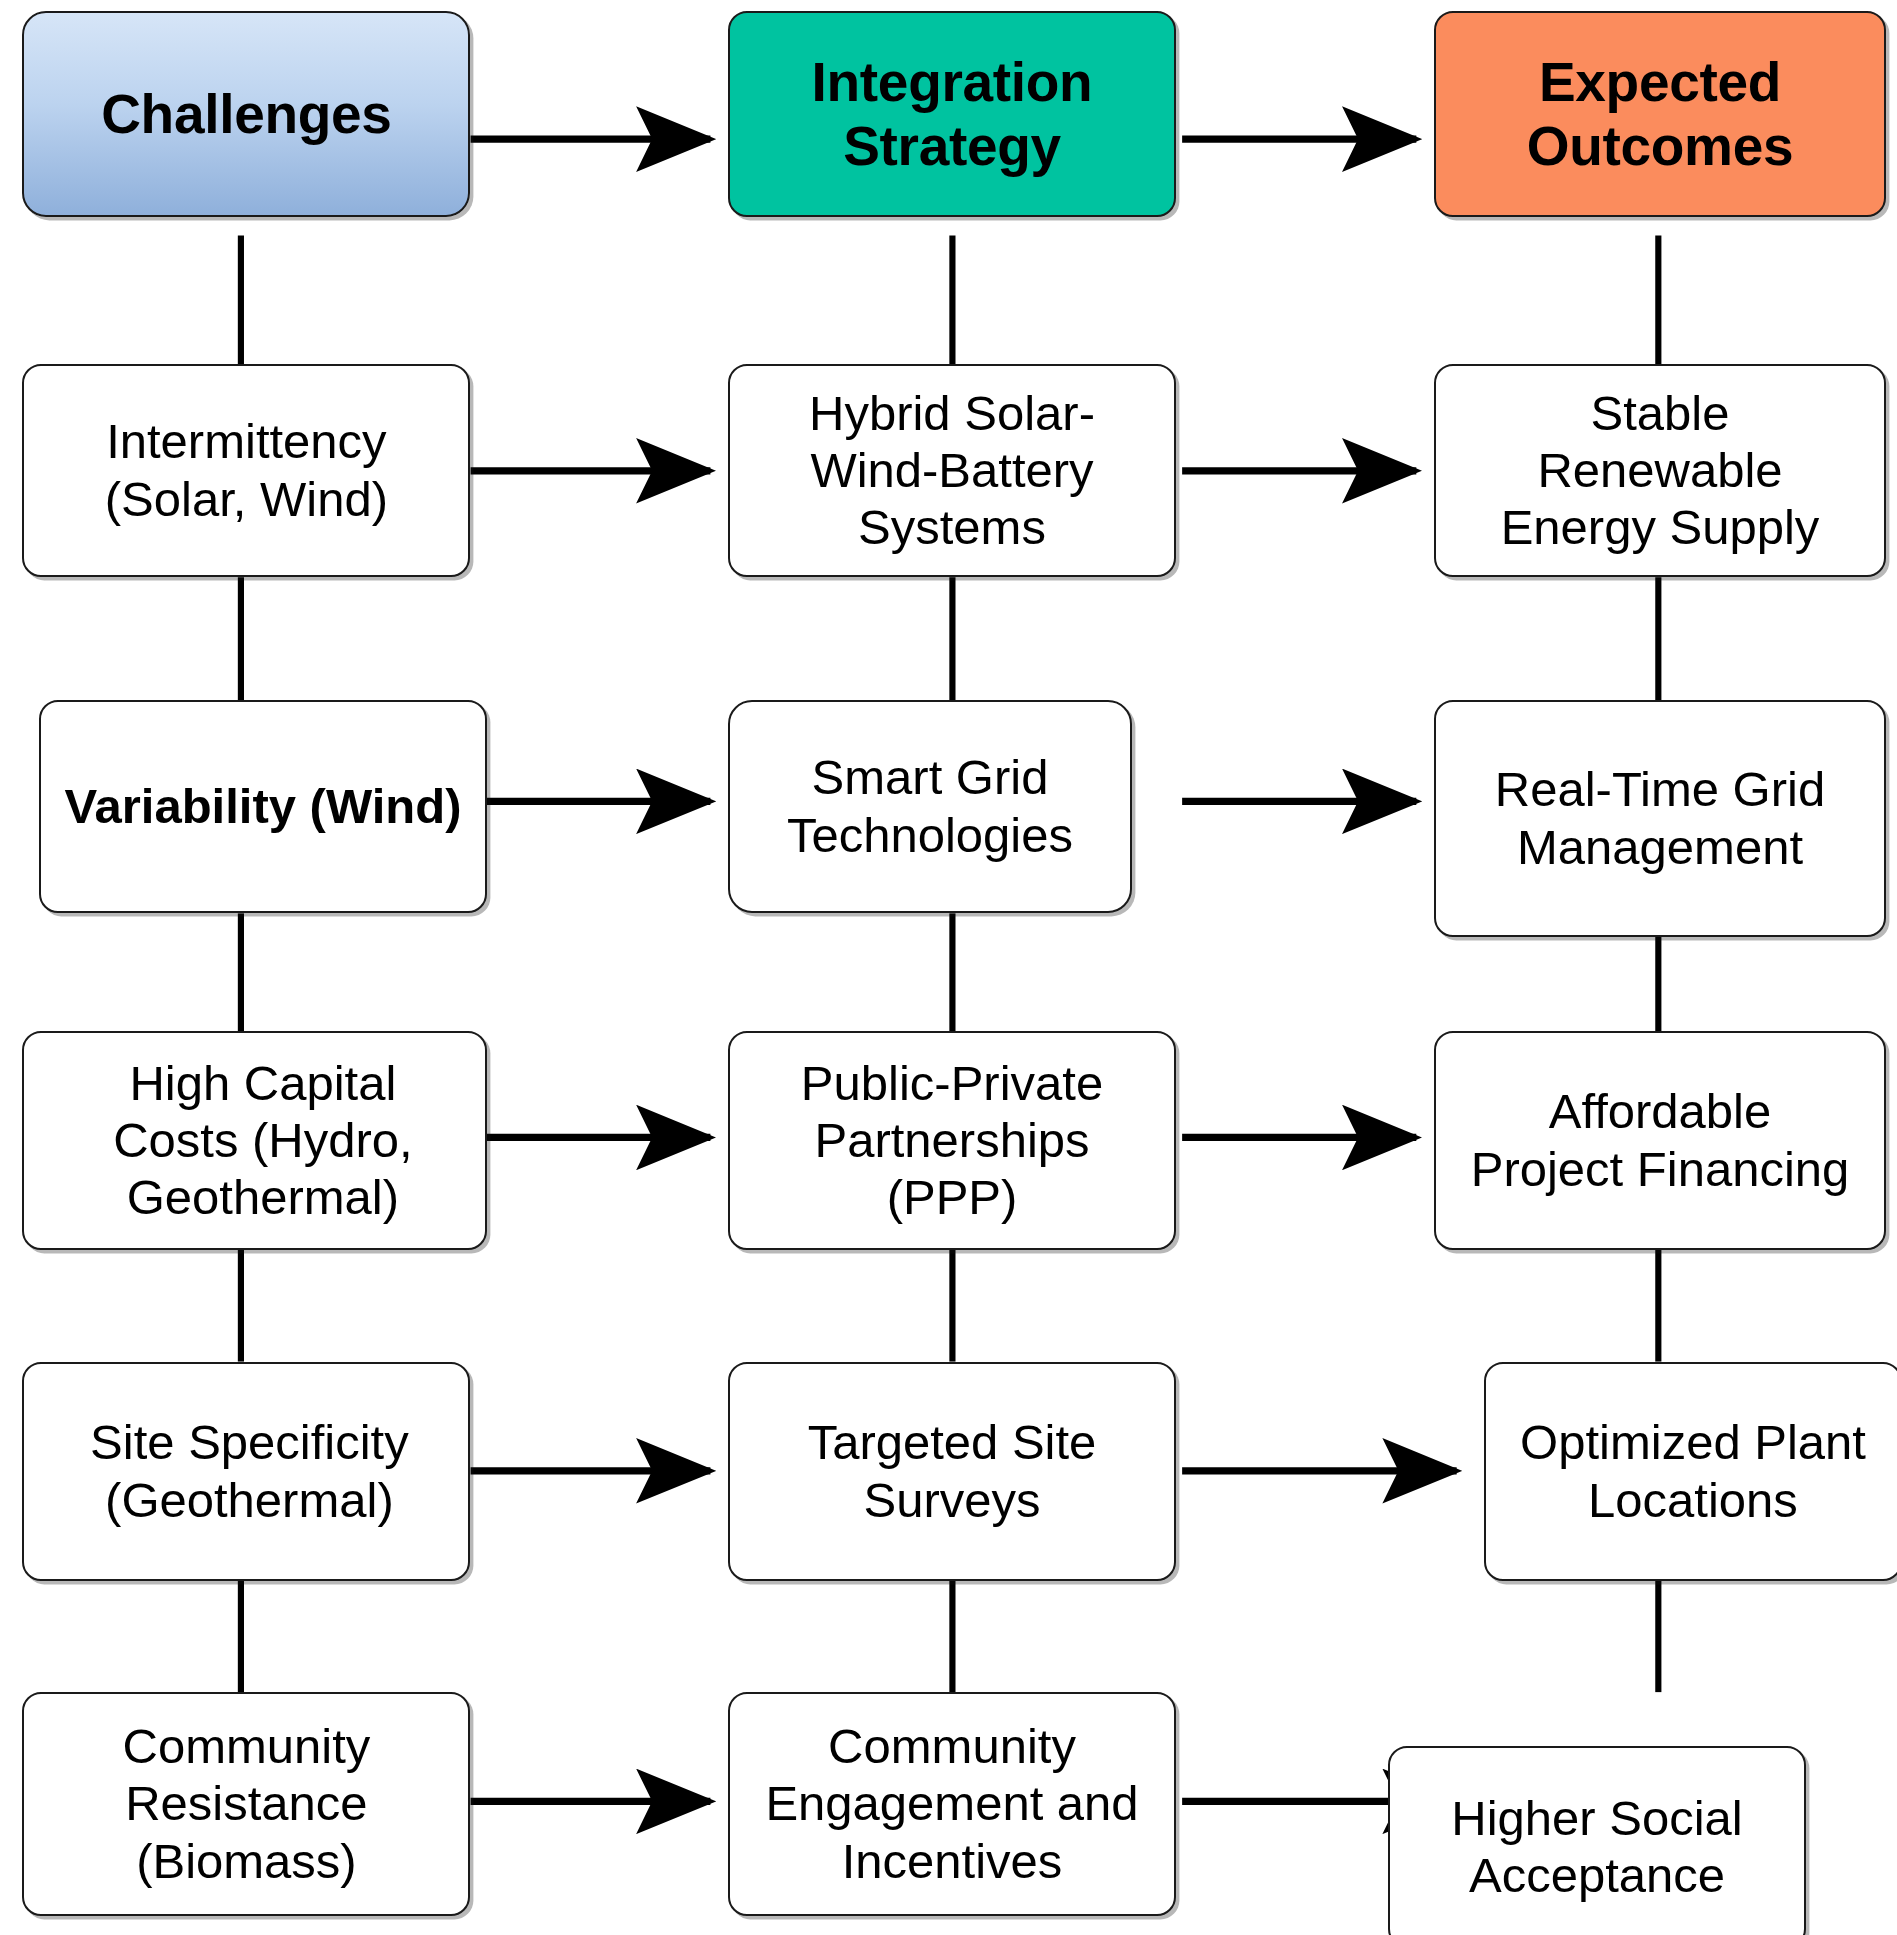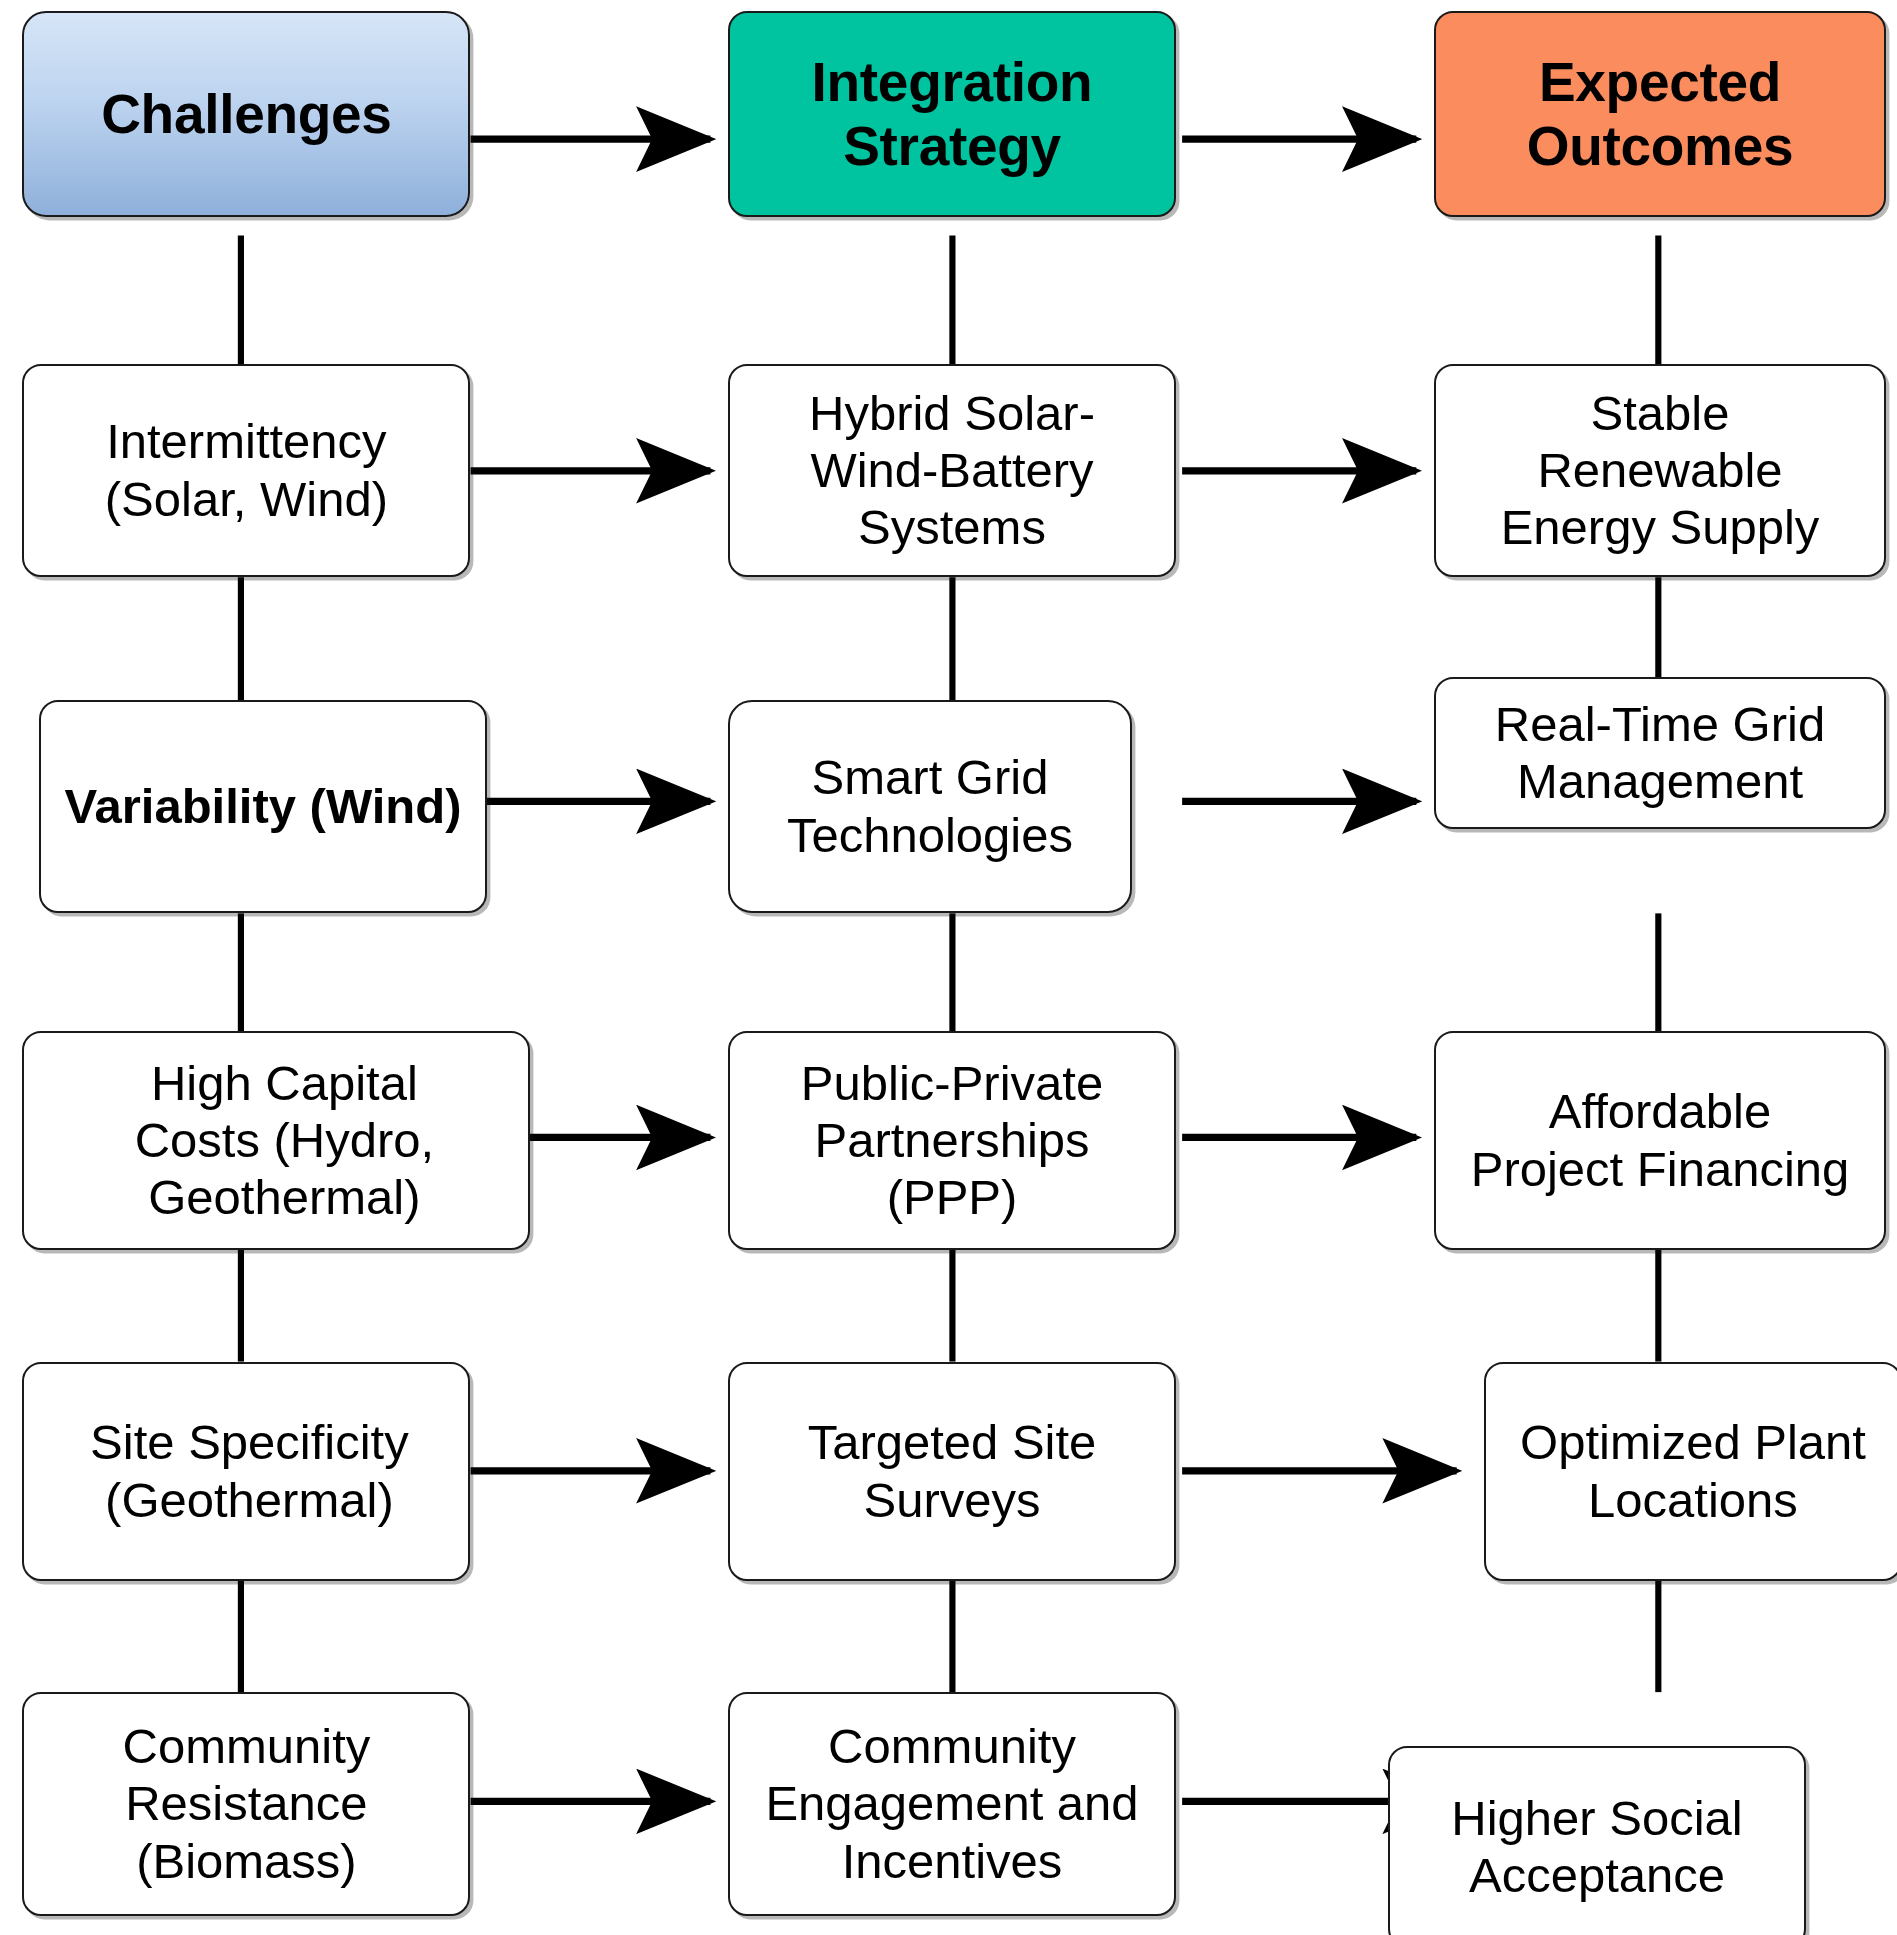--- a/index.html
+++ b/index.html
@@ -152,26 +152,26 @@
 Energy Supply</span>
   </div>
 
   <div class="node content-node" style="left:39px; top:700px; width:448px; height:213px;font-weight:bold;">
     <span class="label">Variability (Wind)</span>
   </div>
   <div class="node content-node" style="left:728px; top:700px; width:404px; height:213px;border-radius:24px;">
     <span class="label">Smart Grid
 Technologies</span>
   </div>
-  <div class="node content-node" style="left:1434px; top:677px; width:452px; height:152px;">
+  <div class="node content-node" style="left:1434px; top:700px; width:452px; height:237px;">
     <span class="label">Real-Time Grid
 Management</span>
   </div>
 
-  <div class="node content-node" style="left:22.4px; top:1031px; width:508px; height:219px;padding-left:16px;">
+  <div class="node content-node" style="left:22.4px; top:1031px; width:465px; height:219px;padding-left:16px;">
     <span class="label">High Capital
 Costs (Hydro,
 Geothermal)</span>
   </div>
   <div class="node content-node" style="left:728px; top:1031px; width:448px; height:219px;">
     <span class="label">Public-Private
 Partnerships
 (PPP)</span>
   </div>
   <div class="node content-node" style="left:1434px; top:1031px; width:452px; height:219px;">

